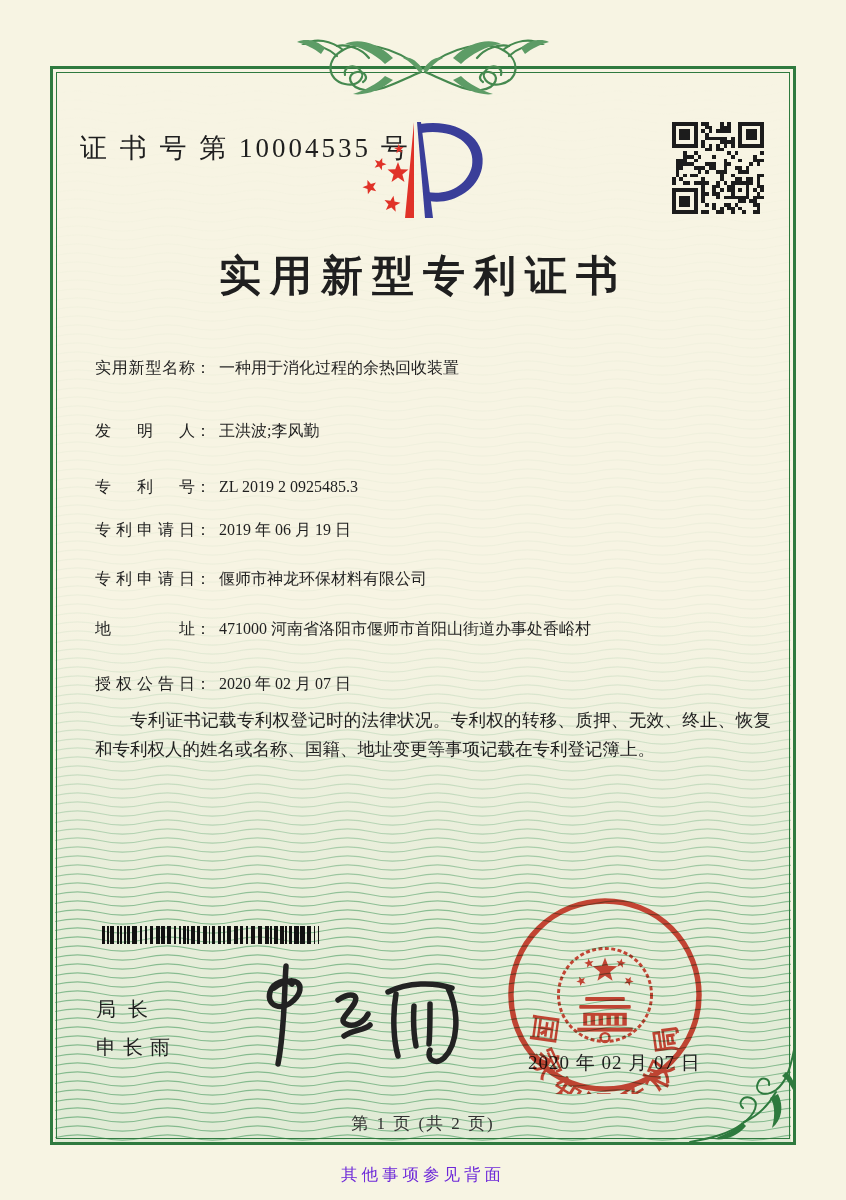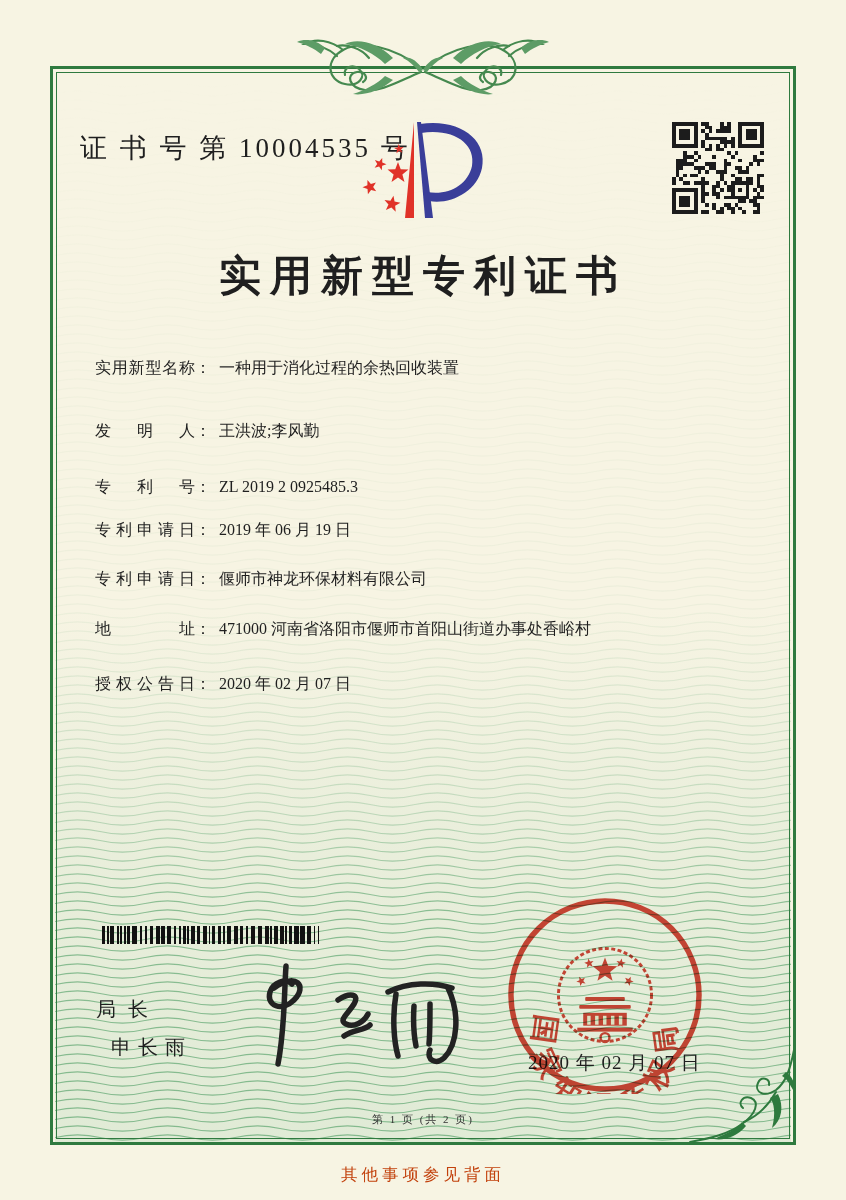--- a/index.html
+++ b/index.html
@@ -26,26 +26,26 @@
   .flabel{display:inline-block;width:100px;text-align:justify;text-align-last:justify;}
   .fcolon{display:inline-block;margin-right:8px;}
   .fpair2{position:absolute;left:318px;top:0;}
   .r0{top:358px}.r1{top:421px}.r2{top:477px}.r3{top:520px}.r4{top:569px}.r5{top:619px}.r6{top:674px}
   
   .paras{left:95px;top:706px;width:676px;font-size:17.5px;line-height:29px;text-align:justify;z-index:2;}
   .paras p{margin:0;text-indent:2em;}
   
   .barcode{left:100px;top:926px;z-index:2;}
   .issuer-title{left:96px;top:996px;font-size:20px;letter-spacing:12px;z-index:2;}
-  .issuer-name{left:96px;top:1034px;font-size:20px;letter-spacing:7px;z-index:2;margin-left:15px;}
+  .issuer-name{left:96px;top:1034px;font-size:20px;letter-spacing:7px;z-index:2;}
   .sig{left:238px;top:958px;z-index:3;}
   .seal{left:506px;top:896px;z-index:4;mix-blend-mode:multiply;opacity:.93;}
   .seal-date{left:528px;top:1050px;font-size:19px;letter-spacing:1px;z-index:3;}
-  .pagination{left:0;right:0;top:1112px;text-align:center;font-size:11px;letter-spacing:2px;color:#333;z-index:2;}
-  .back-note{left:0;right:0;top:1164px;text-align:center;font-size:16.5px;letter-spacing:4px;color:#c2410c;z-index:2;}
+  .pagination{left:0;right:0;top:1112px;text-align:center;font-size:17px;letter-spacing:2px;color:#333;z-index:2;}
+  .back-note{left:0;right:0;top:1164px;text-align:center;font-size:16.5px;letter-spacing:4px;color:#6d28d9;z-index:2;}
   .orn-top{left:273px;top:28px;z-index:2;}
   .orn-corner{left:686px;top:1048px;z-index:2;}
 </style>
 </head>
 <body>
 
 <div class="tint"></div>
 <svg class="guilloche" width="736" height="1074">
   <defs>
     <pattern id="wavep" width="90" height="9" patternUnits="userSpaceOnUse">
@@ -417,20 +417,21 @@
   <span class="flabel">专利申请日</span><span class="fcolon">：</span><span class="fvalue">偃师市神龙环保材料有限公司</span>
 </div>
 <div class="frow r5">
   <span class="flabel">地址</span><span class="fcolon">：</span><span class="fvalue">471000 河南省洛阳市偃师市首阳山街道办事处香峪村</span>
 </div>
 <div class="frow r6" style="position:absolute;">
   <span class="flabel">授权公告日</span><span class="fcolon">：</span><span class="fvalue">2020 年 02 月 07 日</span>
 </div>
 
 <div class="abs paras">
+  <p>专利证书记载专利权登记时的法律状况。专利权的转移、质押、无效、终止、恢复和专利权人的姓名或名称、国籍、地址变更等事项记载在专利登记簿上。</p>
 </div>
 
 <svg class="abs barcode" width="225" height="18" viewBox="0 0 225 18" id="barcode" shape-rendering="crispEdges">
     <g fill="#111">
       <rect x="2.0" y="0" width="3.2" height="18"></rect>
       <rect x="6.5" y="0" width="2.2" height="18"></rect>
       <rect x="10.0" y="0" width="4.4" height="18"></rect>
       <rect x="16.5" y="0" width="2.2" height="18"></rect>
       <rect x="20.0" y="0" width="2.2" height="18"></rect>
       <rect x="24.3" y="0" width="1.4" height="18"></rect>

